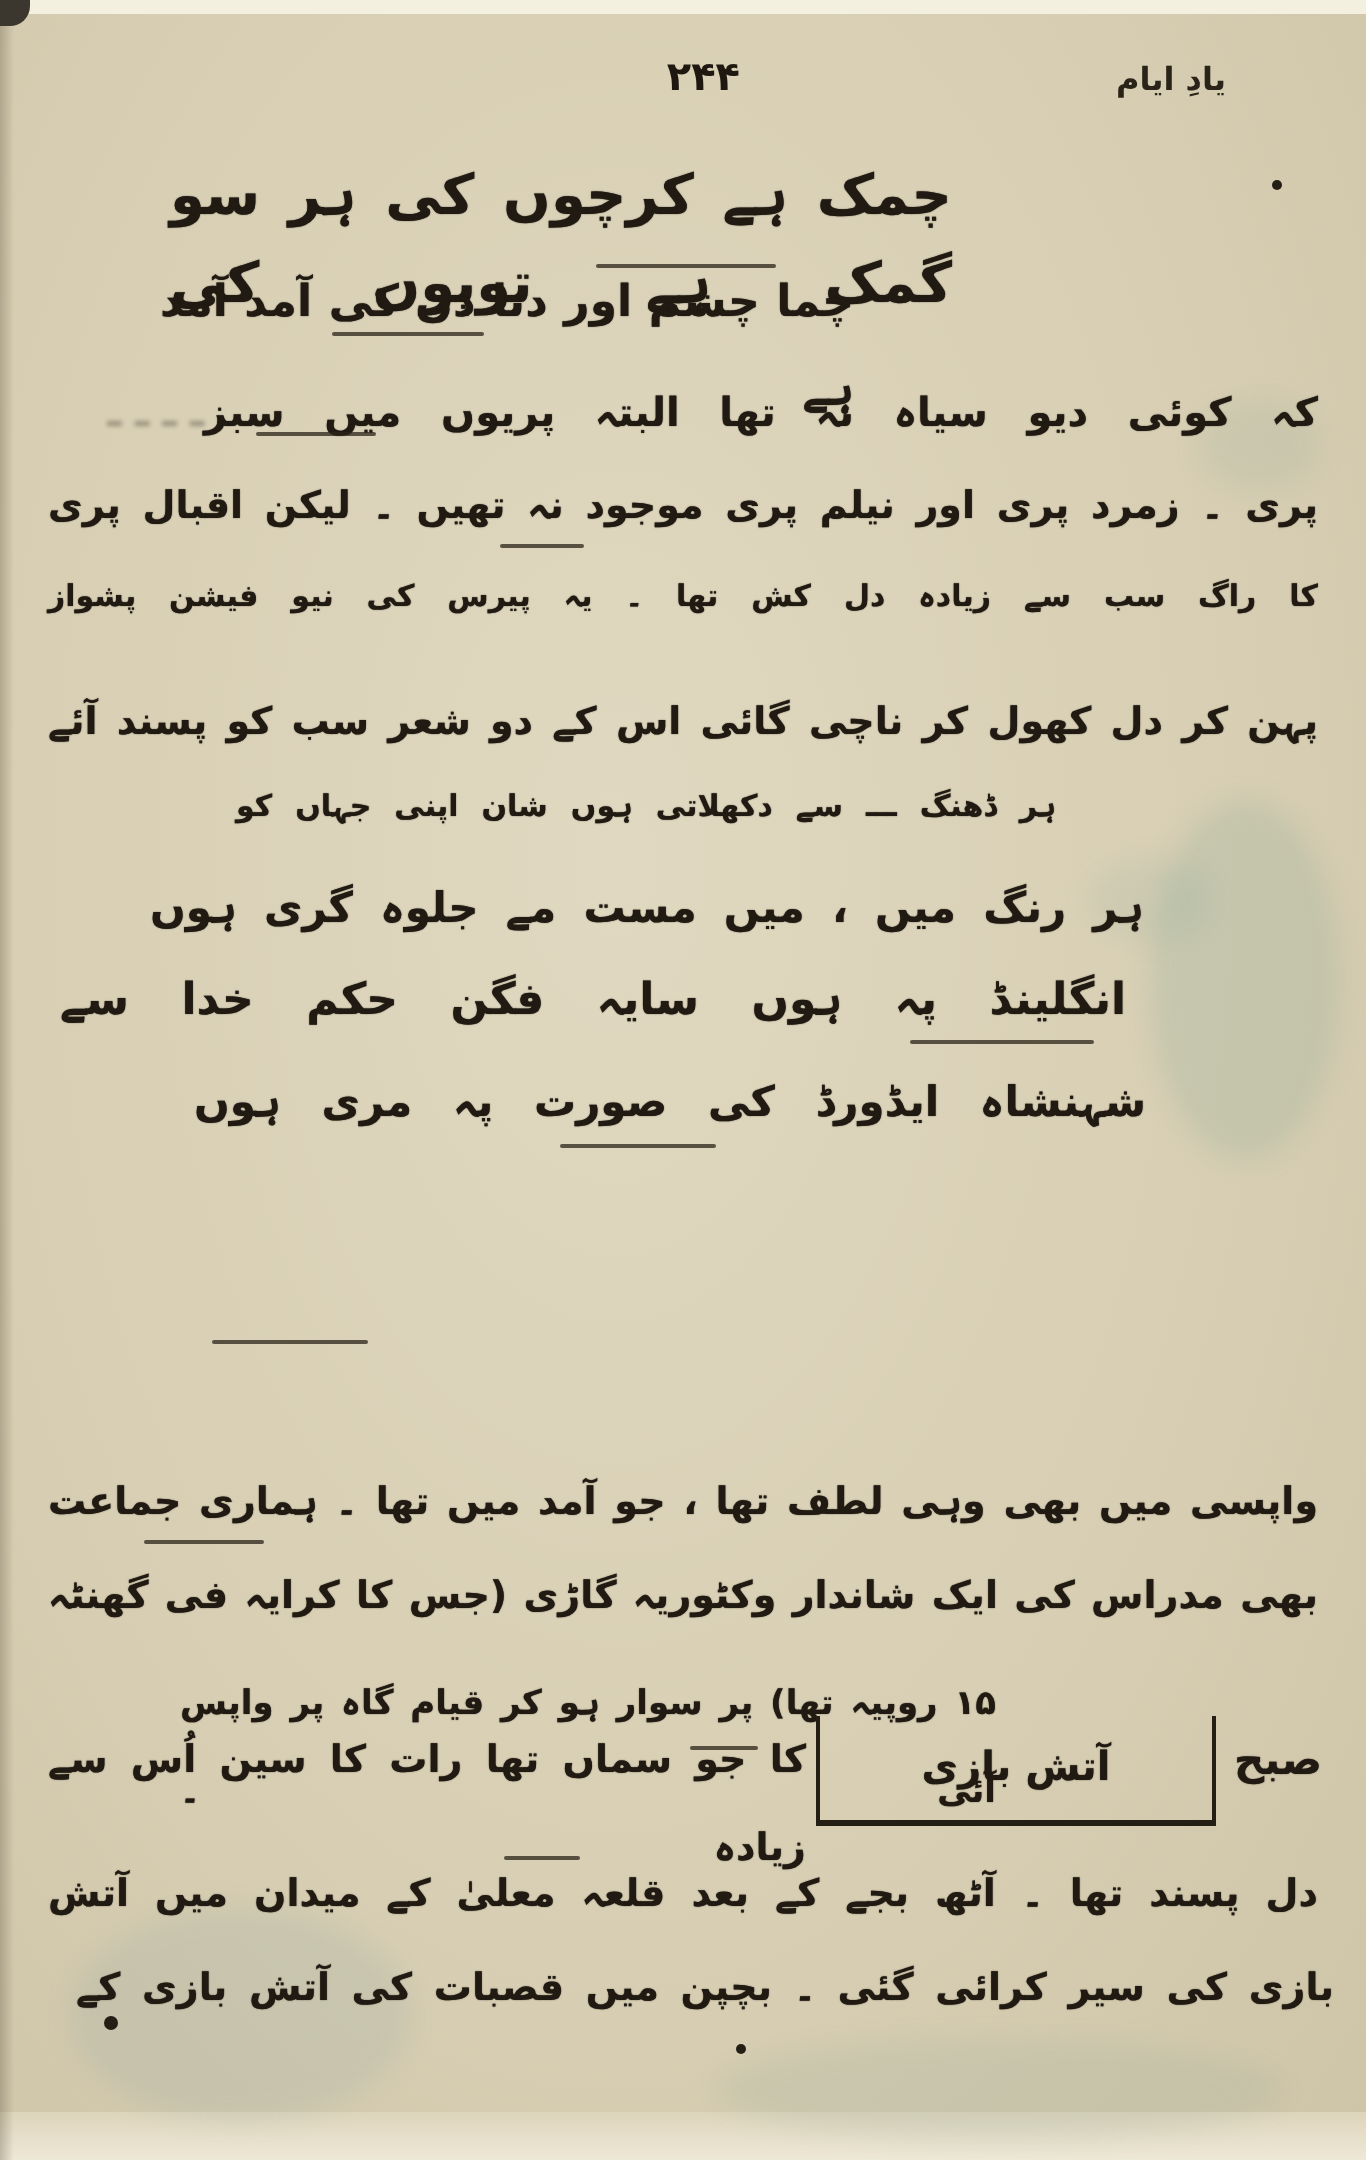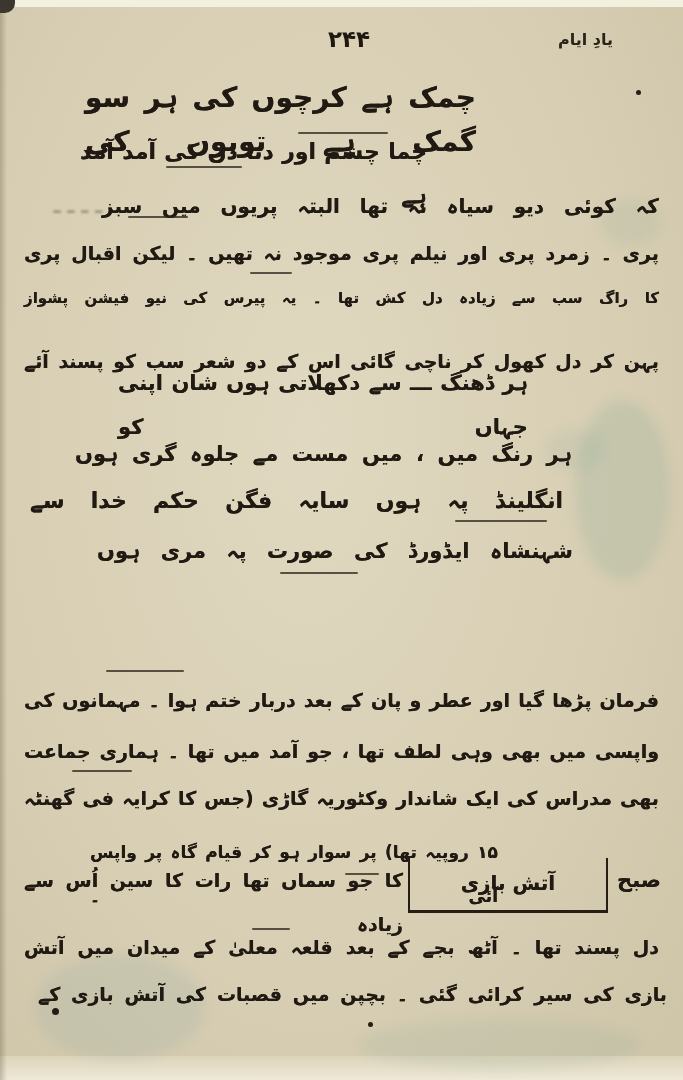--- a/index.html
+++ b/index.html
@@ -27,21 +27,21 @@
   .line.flex{display:flex;align-items:flex-start;text-align:initial;text-align-last:auto;}
   .line.flex .t{flex:1;text-align:justify;text-align-last:justify;}
   .faded{width:78px;opacity:.32;filter:blur(1px);align-self:center;letter-spacing:4px;}
   .hbox{
     width:196px;height:52px;margin:0 5px;flex:0 0 auto;
     border-left:2px solid #241e15;border-right:2px solid #241e15;border-bottom:3px solid #241e15;
     text-align:center;text-align-last:center;line-height:50px;font-size:20px;
   }
   .runhead{position:absolute;top:30px;right:70px;font-size:16px;font-weight:bold;
     color:#2a2318;direction:rtl;}
-  .pagenum{position:absolute;top:26px;right:313px;font-size:23px;font-weight:bold;
+  .pagenum{position:absolute;top:26px;right:313px;font-size:20px;font-weight:bold;
     color:#1e1810;letter-spacing:14px;direction:rtl;}
   
   .rule{position:absolute;height:2px;background:#2b241a;opacity:.75;border-radius:1px;}
   
   .dot{position:absolute;background:#241e15;border-radius:50%;}
   
   .stain{position:absolute;border-radius:50%;filter:blur(6px);}
 </style>
 </head>
 <body>
@@ -67,26 +67,25 @@
 
   <div class="line flex" style="top:184px;right:24px;left:24px;font-size:20px;">
     <span class="t">کہ کوئی دیو سیاہ نہ تھا البتہ پریوں میں سبز</span>
     <span class="faded">ـ ـ ـ ـ</span>
   </div>
 
   <div class="line" style="top:231px;right:24px;left:24px;font-size:19px;">پری ۔ زمرد پری اور نیلم پری موجود نہ تھیں ۔ لیکن اقبال پری</div>
   <div class="line" style="top:276px;right:24px;left:24px;font-size:15px;">کا راگ سب سے زیادہ دل کش تھا ۔ یہ پیرس کی نیو فیشن پشواز</div>
   <div class="line" style="top:339px;right:24px;left:24px;font-size:19px;">پہن کر دل کھول کر ناچی گائی اس کے دو شعر سب کو پسند آئے</div>
 
-  <div class="line" style="top:361px;right:155px;left:95px;font-size:21px;margin-left:23px;">ہر ڈھنگ ـــ سے دکھلاتی ہوں شان اپنی جہاں کو</div>
+  <div class="line" style="top:381px;right:155px;left:95px;font-size:15px;margin-left:23px;">ہر ڈھنگ ـــ سے دکھلاتی ہوں شان اپنی جہاں کو</div>
   <div class="line" style="top:432px;right:111px;left:75px;font-size:21px;">ہر رنگ میں ، میں مست مے جلوہ گری ہوں</div>
   <div class="line" style="top:479px;right:120px;left:30px;font-size:22px;">انگلینڈ پہ ہوں سایہ فگن حکم خدا سے</div>
   <div class="line" style="top:529px;right:110px;left:97px;font-size:21px;">شہنشاہ ایڈورڈ کی صورت پہ مری ہوں</div>
 
-  <div class="line" style="top:678px;right:24px;left:24px;font-size:19px;">فرمان پڑھا گیا اور عطر و پان کے بعد دربار ختم ہوا ۔ مہمانوں کی</div>
   <div class="line" style="top:729px;right:24px;left:24px;font-size:19px;">واپسی میں بھی وہی لطف تھا ، جو آمد میں تھا ۔ ہماری جماعت</div>
   <div class="line" style="top:776px;right:24px;left:24px;font-size:19px;">بھی مدراس کی ایک شاندار وکٹوریہ گاڑی (جس کا کرایہ فی گھنٹہ</div>
   <div class="line" style="top:830px;right:185px;left:90px;font-size:17px;">۱۵ روپیہ تھا) پر سوار ہو کر قیام گاہ پر واپس آئی ۔</div>
 
   <div class="line flex" style="top:858px;right:22px;left:24px;font-size:19px;">
     <span style="flex:0 0 auto;font-size:21px;padding-left:4px;">صبح</span>
     <div class="hbox">
       <span>آتش بازی</span>
     </div>
     <span class="t">کا جو سماں تھا رات کا سین اُس سے زیادہ</span>

